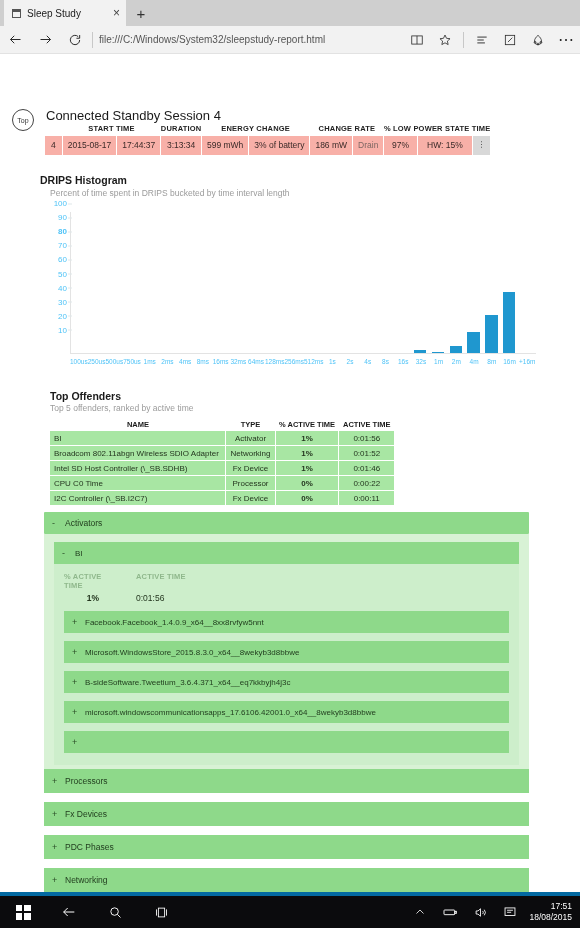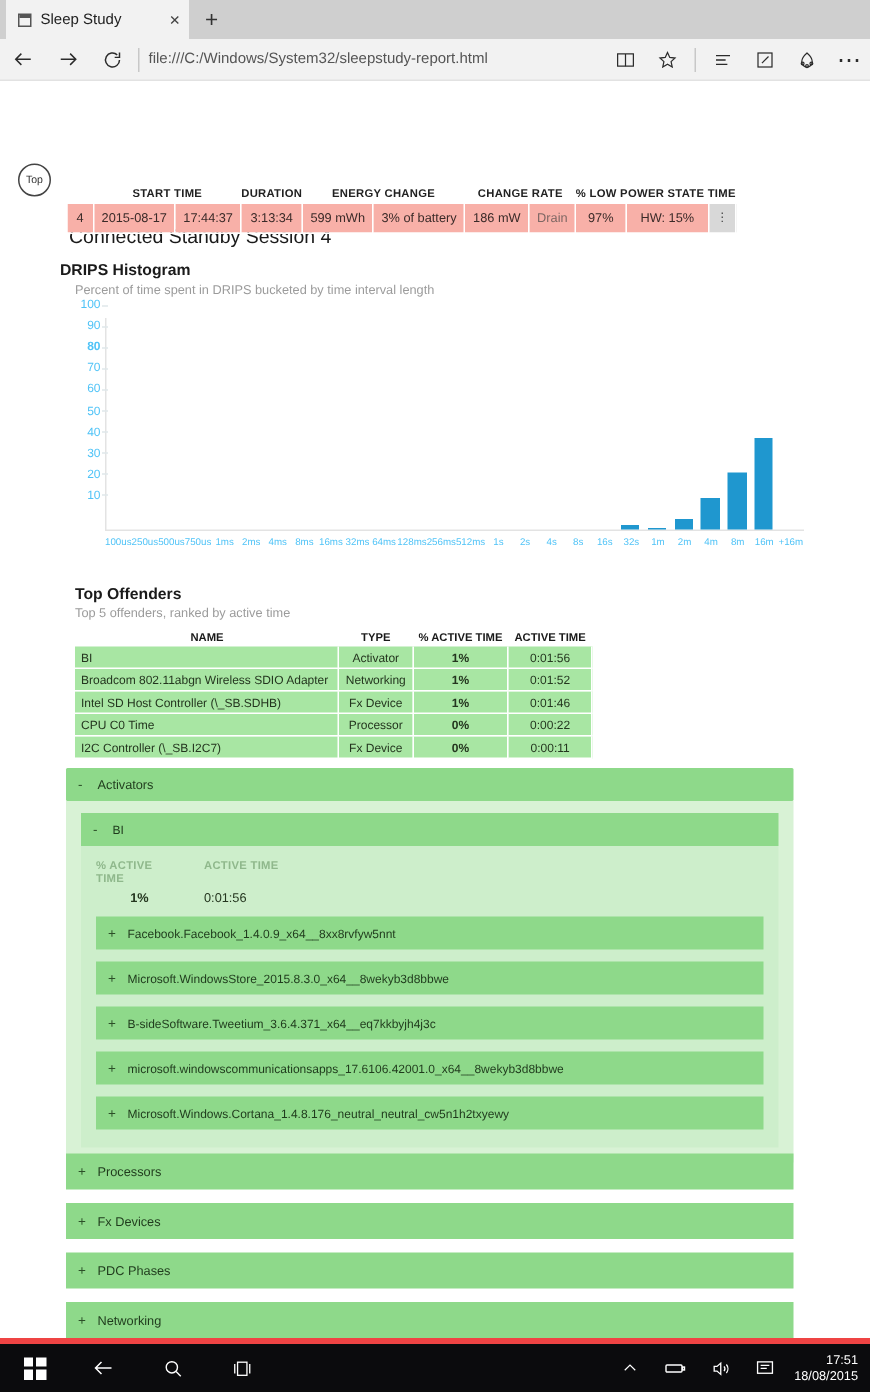--- a/index.html
+++ b/index.html
@@ -2,21 +2,21 @@
 <html><head>
 <meta charset="utf-8">
 <style>
   * { box-sizing: border-box; margin: 0; padding: 0; }
   html, body {
     width: 580px; height: 928px;
     font-family: "Liberation Sans", sans-serif;
     background: #ffffff;
     overflow: hidden;
   }
-  .app { position: relative; width: 580px; height: 928px; background: #ef4444; }
+  .app { position: relative; width: 580px; height: 928px; background: #0369a1; }
 
   
   .tabstrip {
     height: 26px; background: #cfcfcf;
     display: flex; align-items: flex-end; padding-left: 4px;
   }
   .tab {
     position: relative;
     height: 26px; width: 122px; background: #f2f2f2;
     display: flex; align-items: center; gap: 6px;
@@ -55,21 +55,21 @@
   .topbadge {
     position: absolute; left: 12px; top: 55px;
     width: 22px; height: 22px; border-radius: 50%;
     border: 1px solid #444; color: #333;
     display: flex; align-items: center; justify-content: center;
     font-size: 7px; cursor: pointer; background: #fff;
   }
 
   .session-title {
     position: absolute; left: 46px; top: 54px;
-    font-size: 13px; color: #1a1a1a; white-space: nowrap; margin-top: 42px;
+    font-size: 13px; color: #1a1a1a; white-space: nowrap;
   }
 
   
   .sess-table { position: absolute; left: 44px; top: 70px; border-collapse: collapse; }
   .sess-table th {
     font-size: 7.5px; color: #222; font-weight: bold; letter-spacing: .2px;
     padding: 0 0 2px 0; text-align: center; white-space: nowrap;
   }
   .sess-table td {
     background: #f8b0a8; color: #3a2a28; font-size: 8.5px; text-align: center;
@@ -457,21 +457,20 @@
               <div class="app-row">
                 <span class="acc-sign">+</span>
                 <span>B-sideSoftware.Tweetium_3.6.4.371_x64__eq7kkbyjh4j3c</span>
               </div>
               <div class="app-row">
                 <span class="acc-sign">+</span>
                 <span>microsoft.windowscommunicationsapps_17.6106.42001.0_x64__8wekyb3d8bbwe</span>
               </div>
               <div class="app-row">
                 <span class="acc-sign">+</span>
-                <span>Microsoft.Windows.Cortana_1.4.8.176_neutral_neutral_cw5n1h2txyewy</span>
               </div>
             </div>
         </div>
 
       </div>
     </div>
 
     <div class="acc" style="top:715px;">
         <div class="acc-item" style="margin-top: 0px;">
           <span class="acc-sign">+</span>

